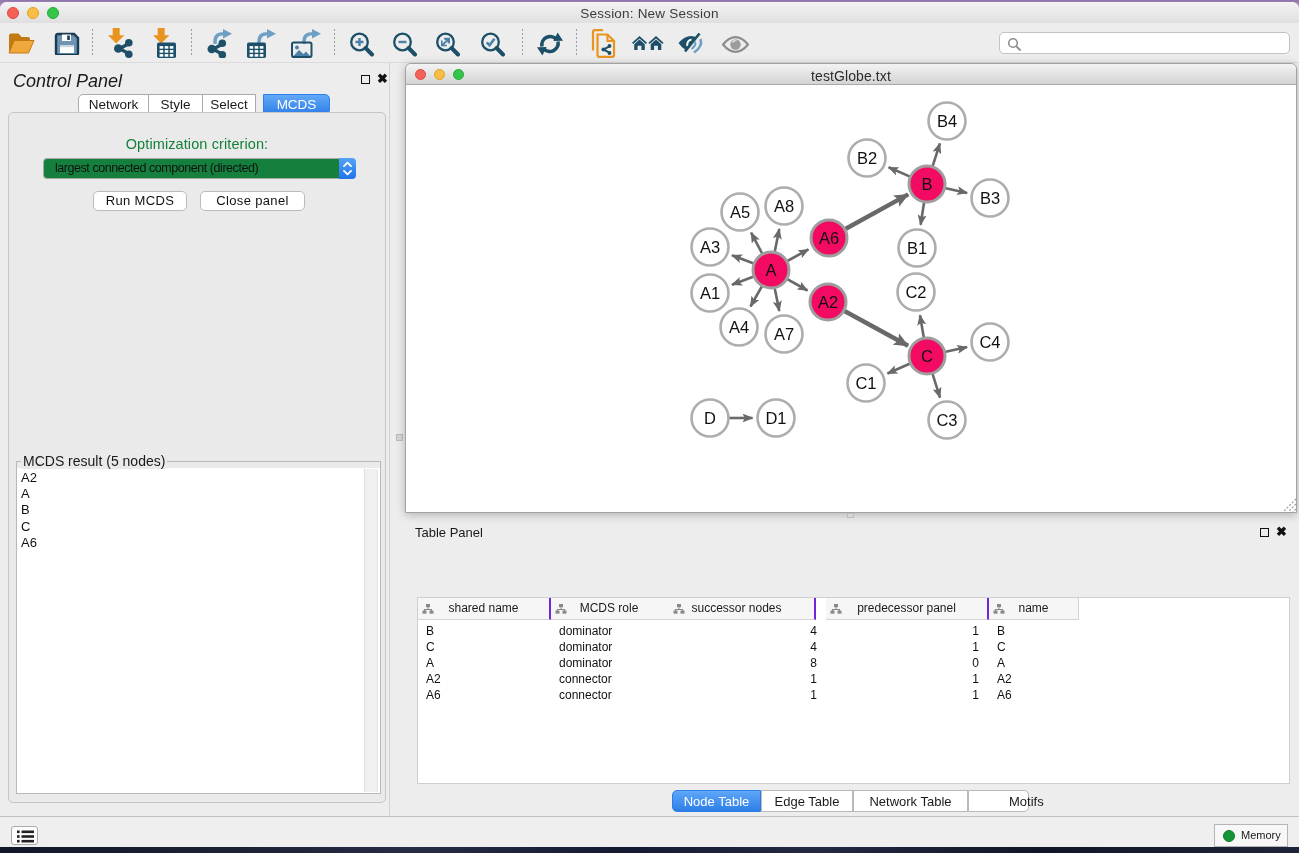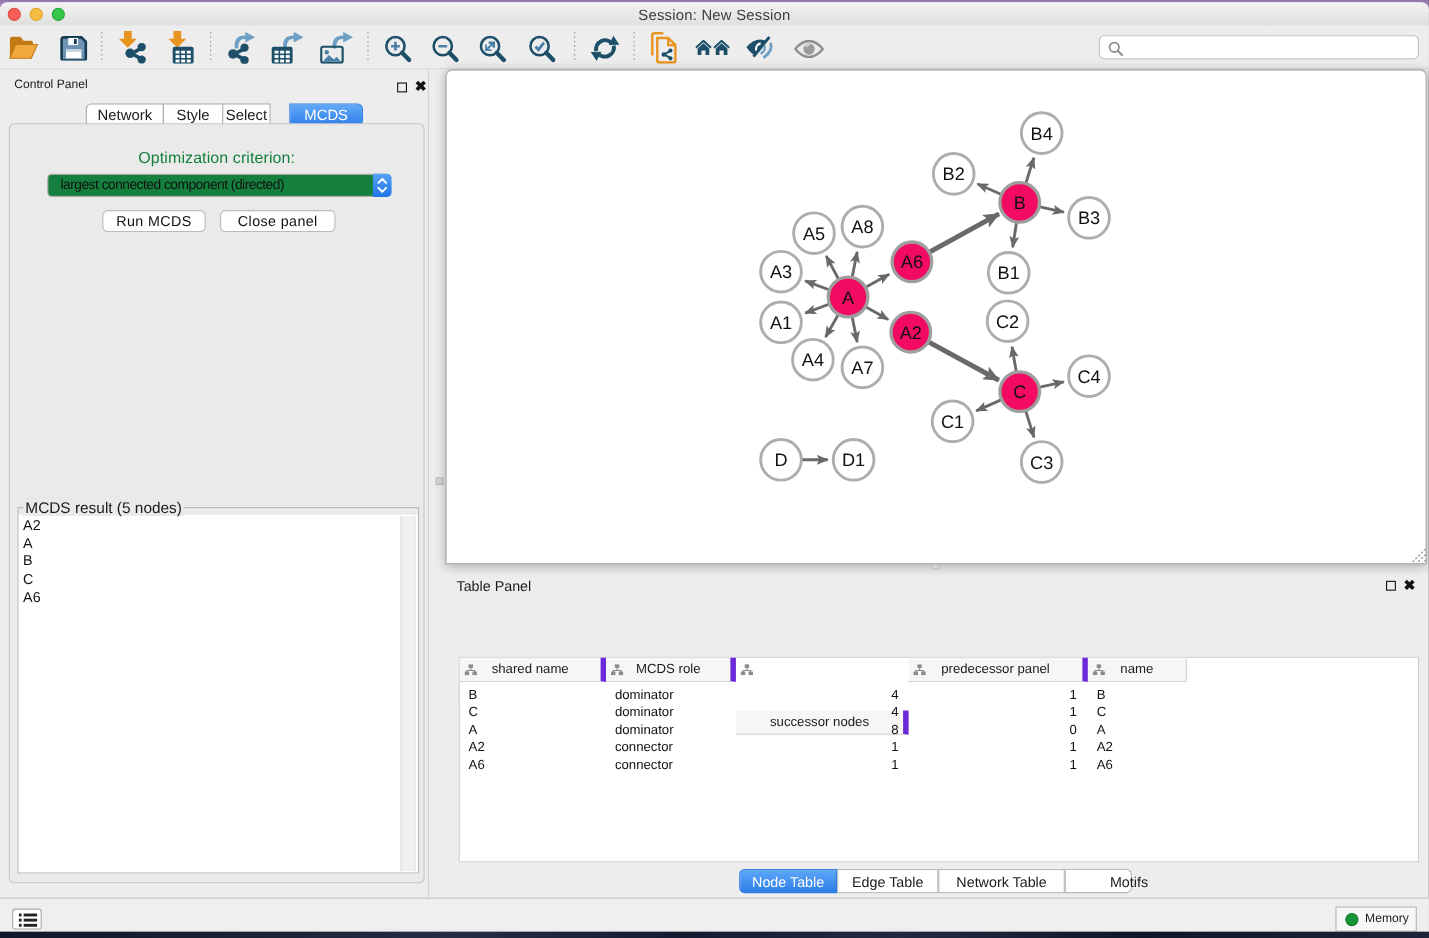--- a/index.html
+++ b/index.html
@@ -28,21 +28,21 @@
   border:1px solid #c3c3c3; border-radius:5px; }
 #statusbar { left:0; top:816px; width:1299px; height:31px; background:#efefef;
   border-top:1px solid #c2c2c2; }
 #listbtn { left:11px; top:9px; width:27px; height:19px; background:#fdfdfd;
   border:1px solid #ababab; border-radius:3px; }
 #membtn { left:1214px; top:7px; width:74px; height:23px; background:#f7f7f7;
   border:1px solid #b5b5b5; font-size:11px; color:#1a1a1a; }
 #memdot { left:8px; top:5px; width:12px; height:12px; border-radius:50%;
   background:#179436; border:1px solid #117a2b; }
 
-#cp-title { left:13px; top:71px; font-size:11px; color:#1a1a1a; }
+#cp-title { left:13px; top:71px; font-size:18px; color:#1a1a1a;font-style:italic; }
 .wsq { width:9px; height:9px; border:1.5px solid #111; }
 .wx { font-size:13px; font-weight:bold; color:#111; }
 #cp-box { left:8px; top:112px; width:378px; height:691px; background:#eaeaea;
   border:1px solid #c6c6c6; border-radius:5px; }
 .cptab { top:94px; height:21px; background:#fff; border:1px solid #ababab;
   font-size:13.5px; color:#1a1a1a; text-align:center; line-height:20px; }
 #tab-mcds { background:linear-gradient(#62a9f8,#2e7fe8); color:#fff; border-color:#2e7fe8;
   border-radius:0 5px 5px 0; }
 #opt-label { left:8px; top:136px; width:378px; text-align:center; font-size:14.5px; letter-spacing:0.1px; color:#15803d; }
 #dropdown { left:43px; top:158px; width:312px; height:21px; background:#15803d;
@@ -69,21 +69,21 @@
 #net-title { left:0; top:4px; width:890px; text-align:center; font-size:14px; letter-spacing:0.1px; color:#2c2c2c; }
 .nl { font-size:16.5px; fill:#111; text-anchor:middle; font-family:"Liberation Sans",sans-serif; }
 #grip1 { left:396px; top:434px; width:7px; height:7px; background:#d6d6d6; border:1px solid #bdbdbd; }
 #grip2 { left:847px; top:513px; width:7px; height:5px; background:#d6d6d6; border:1px solid #bdbdbd; }
 
 #tp-title { left:415px; top:525px; font-size:13px; color:#1a1a1a; }
 #tp-toolbar { left:417px; top:552px; width:873px; height:42px; background:#e4e4e4;
   border-radius:4px 4px 0 0;margin-top:46px; }
 #tp-table { left:417px; top:597px; width:873px; height:187px; background:#fff;
   border:1px solid #cfcfcf; }
-.th { top:0; height:22px; background:#f6f6f6; border-right:5px solid #6d28d9;
+.th { top:0; height:22px; background:#f6f6f6; border-right:2px solid #6d28d9;
   border-bottom:1px solid #d4d4d4; font-size:12px; color:#1a1a1a; text-align:center;
   line-height:21px; }
 .td { font-size:12px; color:#111; position:absolute; }
 .tabs2 { top:790px; height:22px; background:#fff; border:1px solid #b9b9b9;
   font-size:13px; color:#1a1a1a; text-align:center; line-height:21px; position:absolute; }
 #tab-node { background:linear-gradient(#5ea7f8,#2d7ee8); color:#fff; border-color:#2d7ee8;
   border-radius:5px 0 0 5px; }
 #tab-motifs { border-radius:0 5px 5px 0;padding-left:40px; }
 svg text { font-family:"Liberation Sans",sans-serif; }
 </style>
@@ -272,21 +272,21 @@
   </div>
 </div>
 <div class="abs" style="left:389px; top:62px; width:1px; height:754px; background:#d2d2d2;"></div>
 <div class="abs" style="left:0; top:62px; width:1299px; height:1px; background:#dcdcdc;"></div>
 
 <div class="abs" id="cp-title">Control Panel</div>
 <div class="abs wsq" style="left:361px; top:75px;"></div>
 <div class="abs wx" style="left:377px; top:71px;">✖</div>
 <div class="abs cptab" style="left:78px; width:71px; border-radius:5px 0 0 5px;">Network</div>
 <div class="abs cptab" style="left:148px; width:55px;">Style</div>
-<div class="abs cptab" style="left:202px; width:44px;">Select</div>
+<div class="abs cptab" style="left:202px; width:54px;">Select</div>
 <div class="abs cptab" id="tab-mcds" style="left:263px; width:67px;">MCDS</div>
 <div class="abs" id="cp-box"></div>
 <div class="abs" id="opt-label">Optimization criterion:</div>
 <div class="abs" id="dropdown">largest connected component (directed)
   <div class="abs" id="dd-cap">
       <svg class="abs" style="left:2px;top:2px;" width="13" height="17" viewBox="0 0 13 17">
         <g stroke="#fff" stroke-width="1.8" fill="none" stroke-linecap="round" stroke-linejoin="round">
           <path d="M3 6.2 L6.5 2.6 L10 6.2"></path>
           <path d="M3 10.8 L6.5 14.4 L10 10.8"></path>
         </g>
@@ -297,20 +297,26 @@
 <div class="abs btn" style="left:200px; width:105px;">Close panel</div>
 <div class="abs" id="fieldset"></div>
 <div class="abs" id="fs-white">
   <div class="abs" id="fs-scroll"></div>
   <div class="abs" id="fs-list">A2<br>A<br>B<br>C<br>A6</div>
 </div>
 <div class="abs" id="fs-legend">MCDS result (5 nodes)</div>
 <div class="abs" id="grip1"></div>
 
 <div class="abs" id="netwin">
+  <div class="abs" id="net-tbar">
+    <div class="abs ntl" style="left:9px;  background:#f5615c; border:1px solid #dd4b41;"></div>
+    <div class="abs ntl" style="left:28px; background:#f8bd45; border:1px solid #dfa123;"></div>
+    <div class="abs ntl" style="left:47px; background:#35c649; border:1px solid #24a93b;"></div>
+    <div class="abs" id="net-title">testGlobe.txt</div>
+  </div>
   <svg class="abs" style="left:0; top:21px;" width="890" height="428" viewBox="0 0 890 428">
     <defs>
       <marker id="ar" viewBox="0 0 11 9" refX="10" refY="4.5" markerWidth="11" markerHeight="9" orient="auto" markerUnits="userSpaceOnUse">
           <path d="M0,0 L11,4.5 L0,9 L2.4,4.5 Z" fill="#696969"></path>
         </marker>
       <marker id="ab" viewBox="0 0 15 13" refX="14" refY="6.5" markerWidth="15" markerHeight="13" orient="auto" markerUnits="userSpaceOnUse">
           <path d="M0,0 L15,6.5 L0,13 L3.2,6.5 Z" fill="#696969"></path>
         </marker>
     </defs>
     <line x1="352.4" y1="189.8" x2="326.0" y2="199.7" stroke="#696969" stroke-width="2.6" marker-end="url(#ar)"></line>
@@ -443,21 +449,21 @@
         <path d="M0 4.5 H14 M0 8 H14 M4.7 4.5 V12 M9.4 4.5 V12"></path>
       </g>
       <circle cx="17.5" cy="7.5" r="5" fill="#adadad"></circle>
       <path d="M15.5 5.5 l4 4 M19.5 5.5 l-4 4" stroke="#e9e9e9" stroke-width="1.5"></path>
     </svg>
     <div class="abs" style="left:269px;top:8px;font-family:'Liberation Serif',serif;font-style:italic;font-size:19px;color:#9f9f9f;">f(x)</div>
   </div>
 <div class="abs" id="tp-table">
   <div class="abs th" style="left:0; width:133px;">shared name</div>
   <div class="abs th" style="left:133px; width:118px;">MCDS role</div>
-  <div class="abs th" style="left:251px; width:157px;margin-top:48px;">successor nodes</div>
+  <div class="abs th" style="left:241px; width:157px;">successor nodes</div>
   <div class="abs th" style="left:408px; width:163px;">predecessor panel</div>
   <div class="abs th" style="left:571px; width:90px; border-right:1px solid #d4d4d4;">name</div>
   <svg class="abs" style="left:4px; top:5px;" width="12" height="12" viewBox="0 0 12 12">
       <g fill="#8a8a8a">
         <rect x="4" y="1" width="4" height="3.2"></rect>
         <rect x="0.5" y="7.5" width="4" height="3.2"></rect>
         <rect x="7.5" y="7.5" width="4" height="3.2"></rect>
         <path d="M5.5 4 h1 v2 h-1 z M2 6 h8 v1 h-8 z M2 6 h1 v2 h-1 z M9 6 h1 v2 h-1 z"></path>
       </g>
     </svg>

